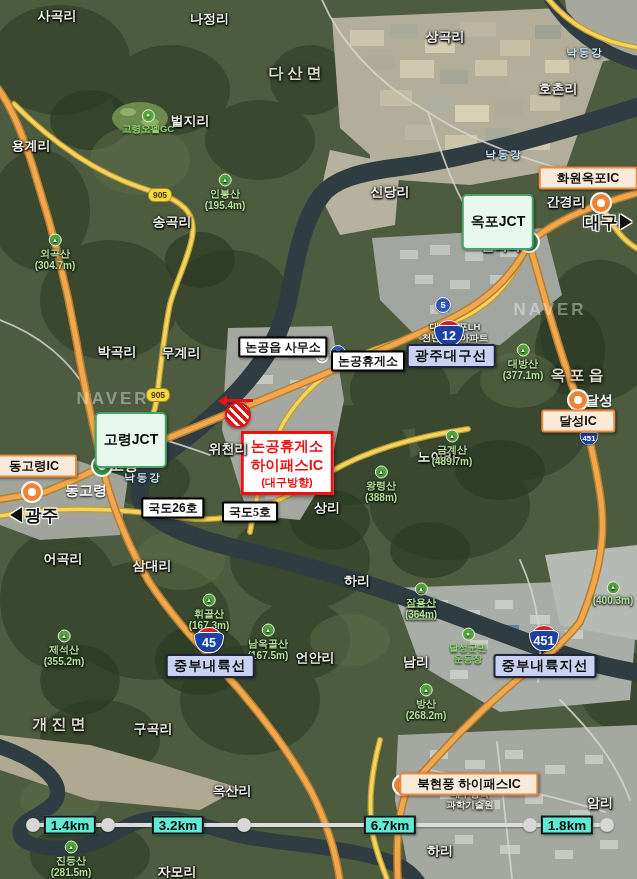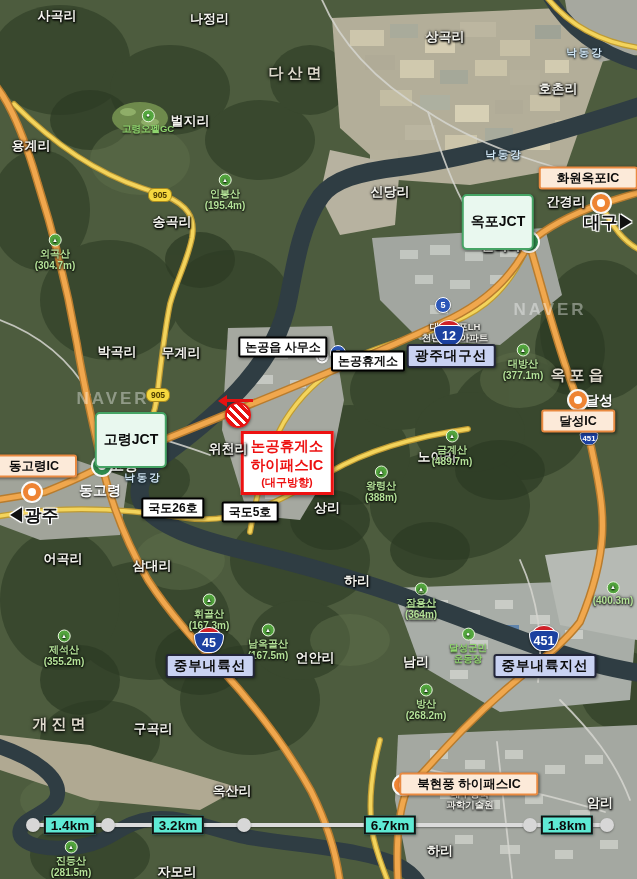--- a/index.html
+++ b/index.html
@@ -414,21 +414,21 @@
         <div class="lbl lbl-poi-w" style="left: 455px; top: 332px;">
           <div>대구옥포LH</div>
           <div>천년나무아파트</div>
         </div>
         <div class="lbl lbl-poi-w" style="left: 470px; top: 799px;">
           <div>대구경북</div>
           <div>과학기술원</div>
         </div>
         <div class="lbl lbl-tiny" style="left: 124px; top: 466px;">고령</div>
         <div class="lbl lbl-tiny" style="left: 599px; top: 401px;">달성</div>
-        <div class="lbl lbl-tiny" style="left: 58px; top: 491px; margin-left: 42px;">동고령</div>
+        <div class="lbl lbl-tiny" style="left: 44px; top: 491px; margin-left: 42px;">동고령</div>
         <div class="shield" style="left: 449px; top: 333px; transform: translate(-50%, -50%) scale(1);">
           <div class="shield-crown"></div>
           <div class="shield-body">12</div>
         </div>
         <div class="shield" style="left: 209px; top: 640px; transform: translate(-50%, -50%) scale(1);">
           <div class="shield-crown"></div>
           <div class="shield-body">45</div>
         </div>
         <div class="shield" style="left: 544px; top: 638px; transform: translate(-50%, -50%) scale(1);">
           <div class="shield-crown"></div>
@@ -454,21 +454,21 @@
         <div class="box box-ic" style="left: 578px; top: 421px;">달성IC</div>
         <div class="marker marker-ic" style="left: 403px; top: 785px;"></div>
         <div class="box box-ic" style="left: 469px; top: 784px;">북현풍 하이패스IC</div>
         <div class="marker marker-dot" style="left: 322px; top: 357px;"></div>
         <div class="box box-route" style="left: 451px; top: 356px;">광주대구선</div>
         <div class="box box-route" style="left: 210px; top: 666px;">중부내륙선</div>
         <div class="box box-route" style="left: 545px; top: 666px;">중부내륙지선</div>
         <div class="box box-plain" style="left: 283px; top: 347px;">논공읍 사무소</div>
         <div class="box box-plain" style="left: 368px; top: 361px;">논공휴게소</div>
         <div class="box box-plain" style="left: 173px; top: 508px;">국도26호</div>
-        <div class="box box-plain" style="left: 250px; top: 512px;">국도5호</div>
+        <div class="box box-plain" style="left: 250px; top: 512px; font-family: Liberation Serif, serif;">국도5호</div>
       </div>
 
     <div id="scalebar">
       <div class="scale-line" style="left:33px;top:823px;width:574px;"></div>
       <div id="scale-items">
           <div class="scale-node" style="left: 33px; top: 825px;"></div>
           <div class="scale-node" style="left: 108px; top: 825px;"></div>
           <div class="scale-node" style="left: 244px; top: 825px;"></div>
           <div class="scale-node" style="left: 530px; top: 825px;"></div>
           <div class="scale-node" style="left: 607px; top: 825px;"></div>

